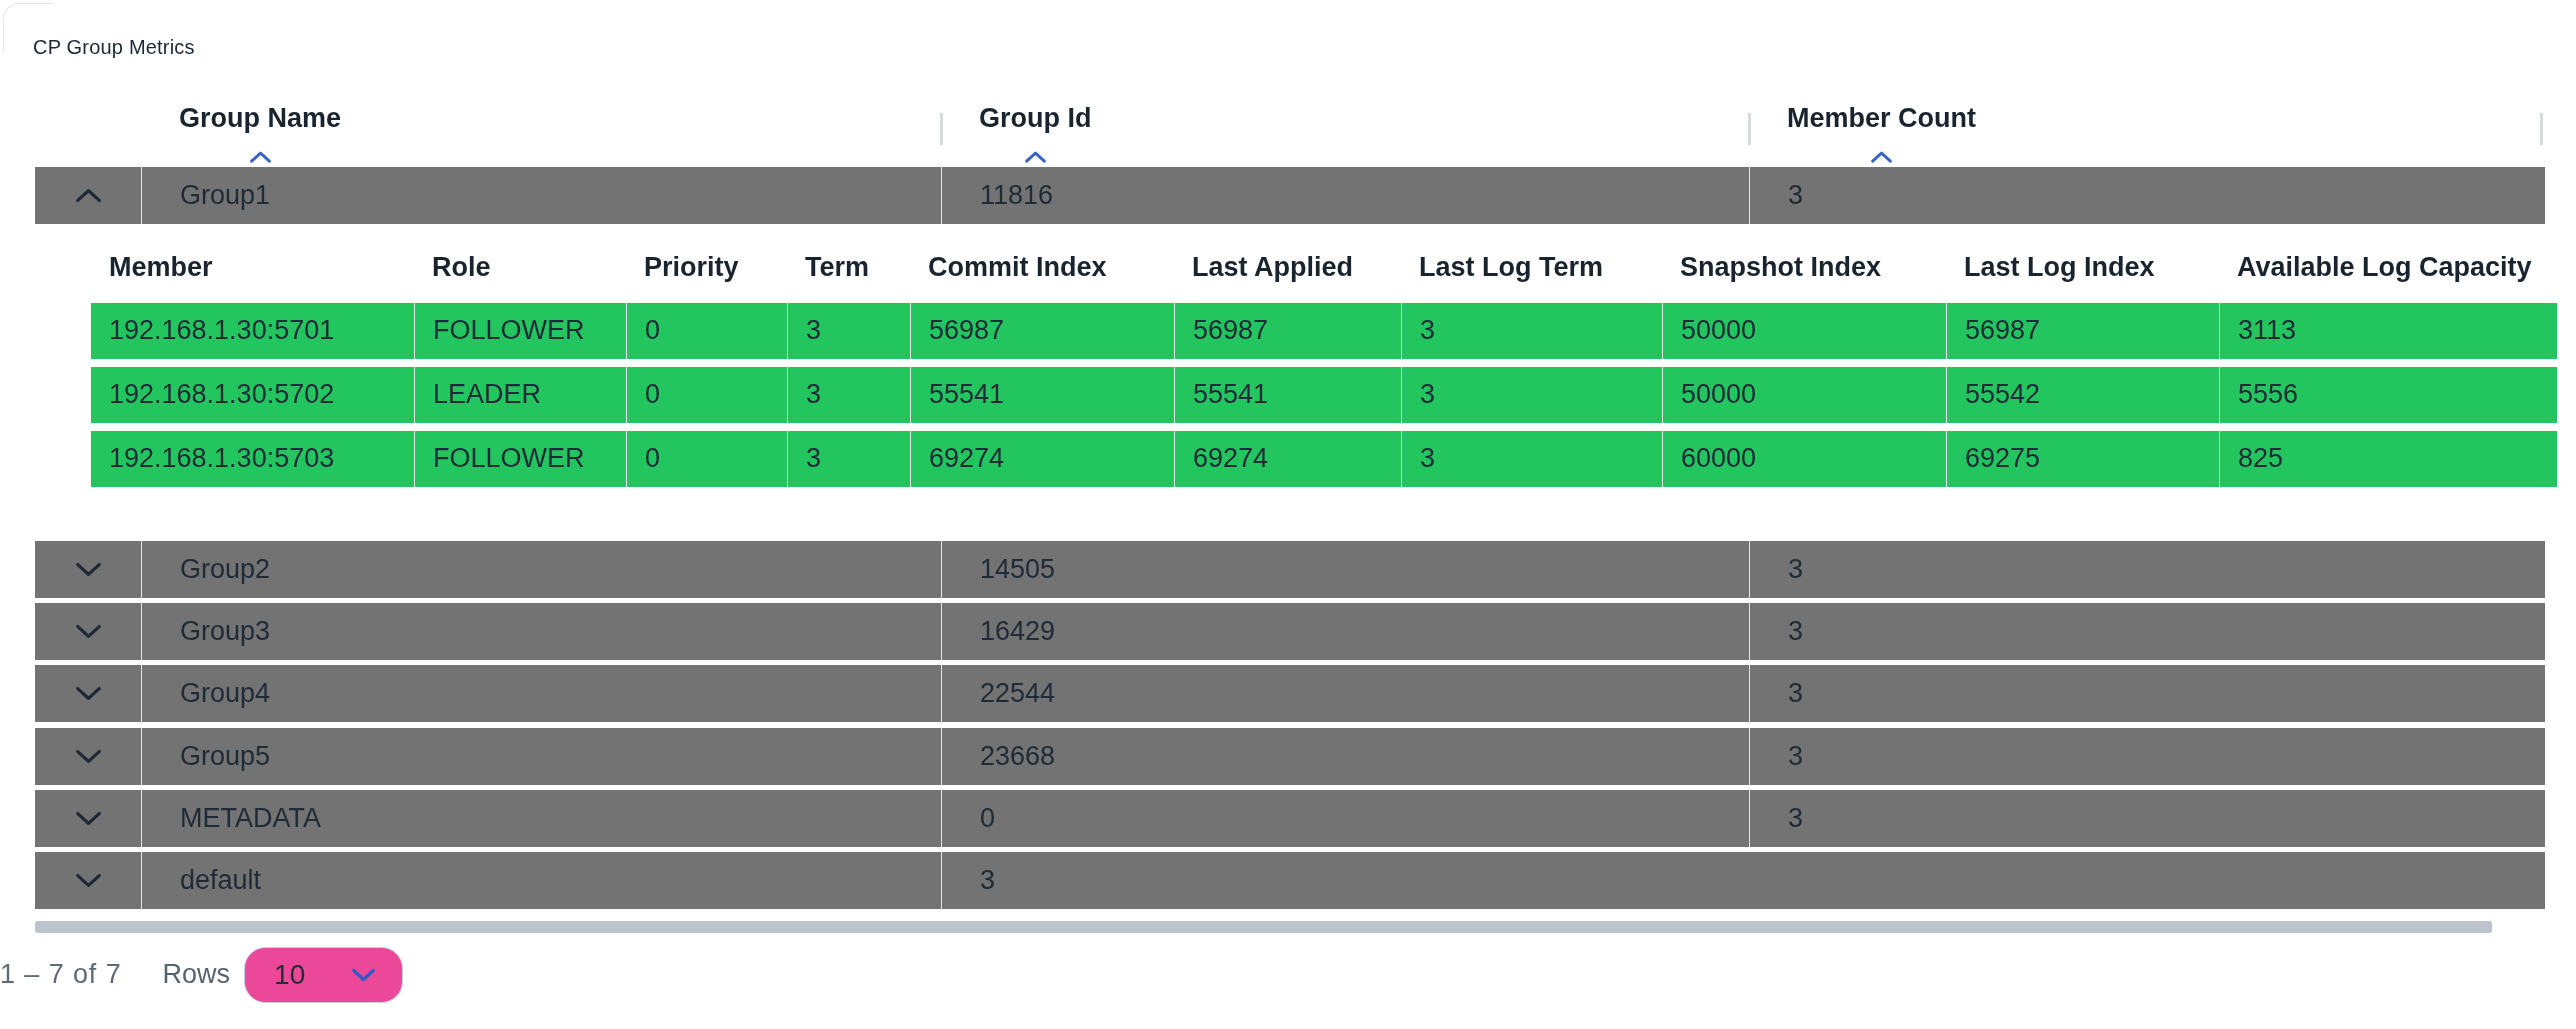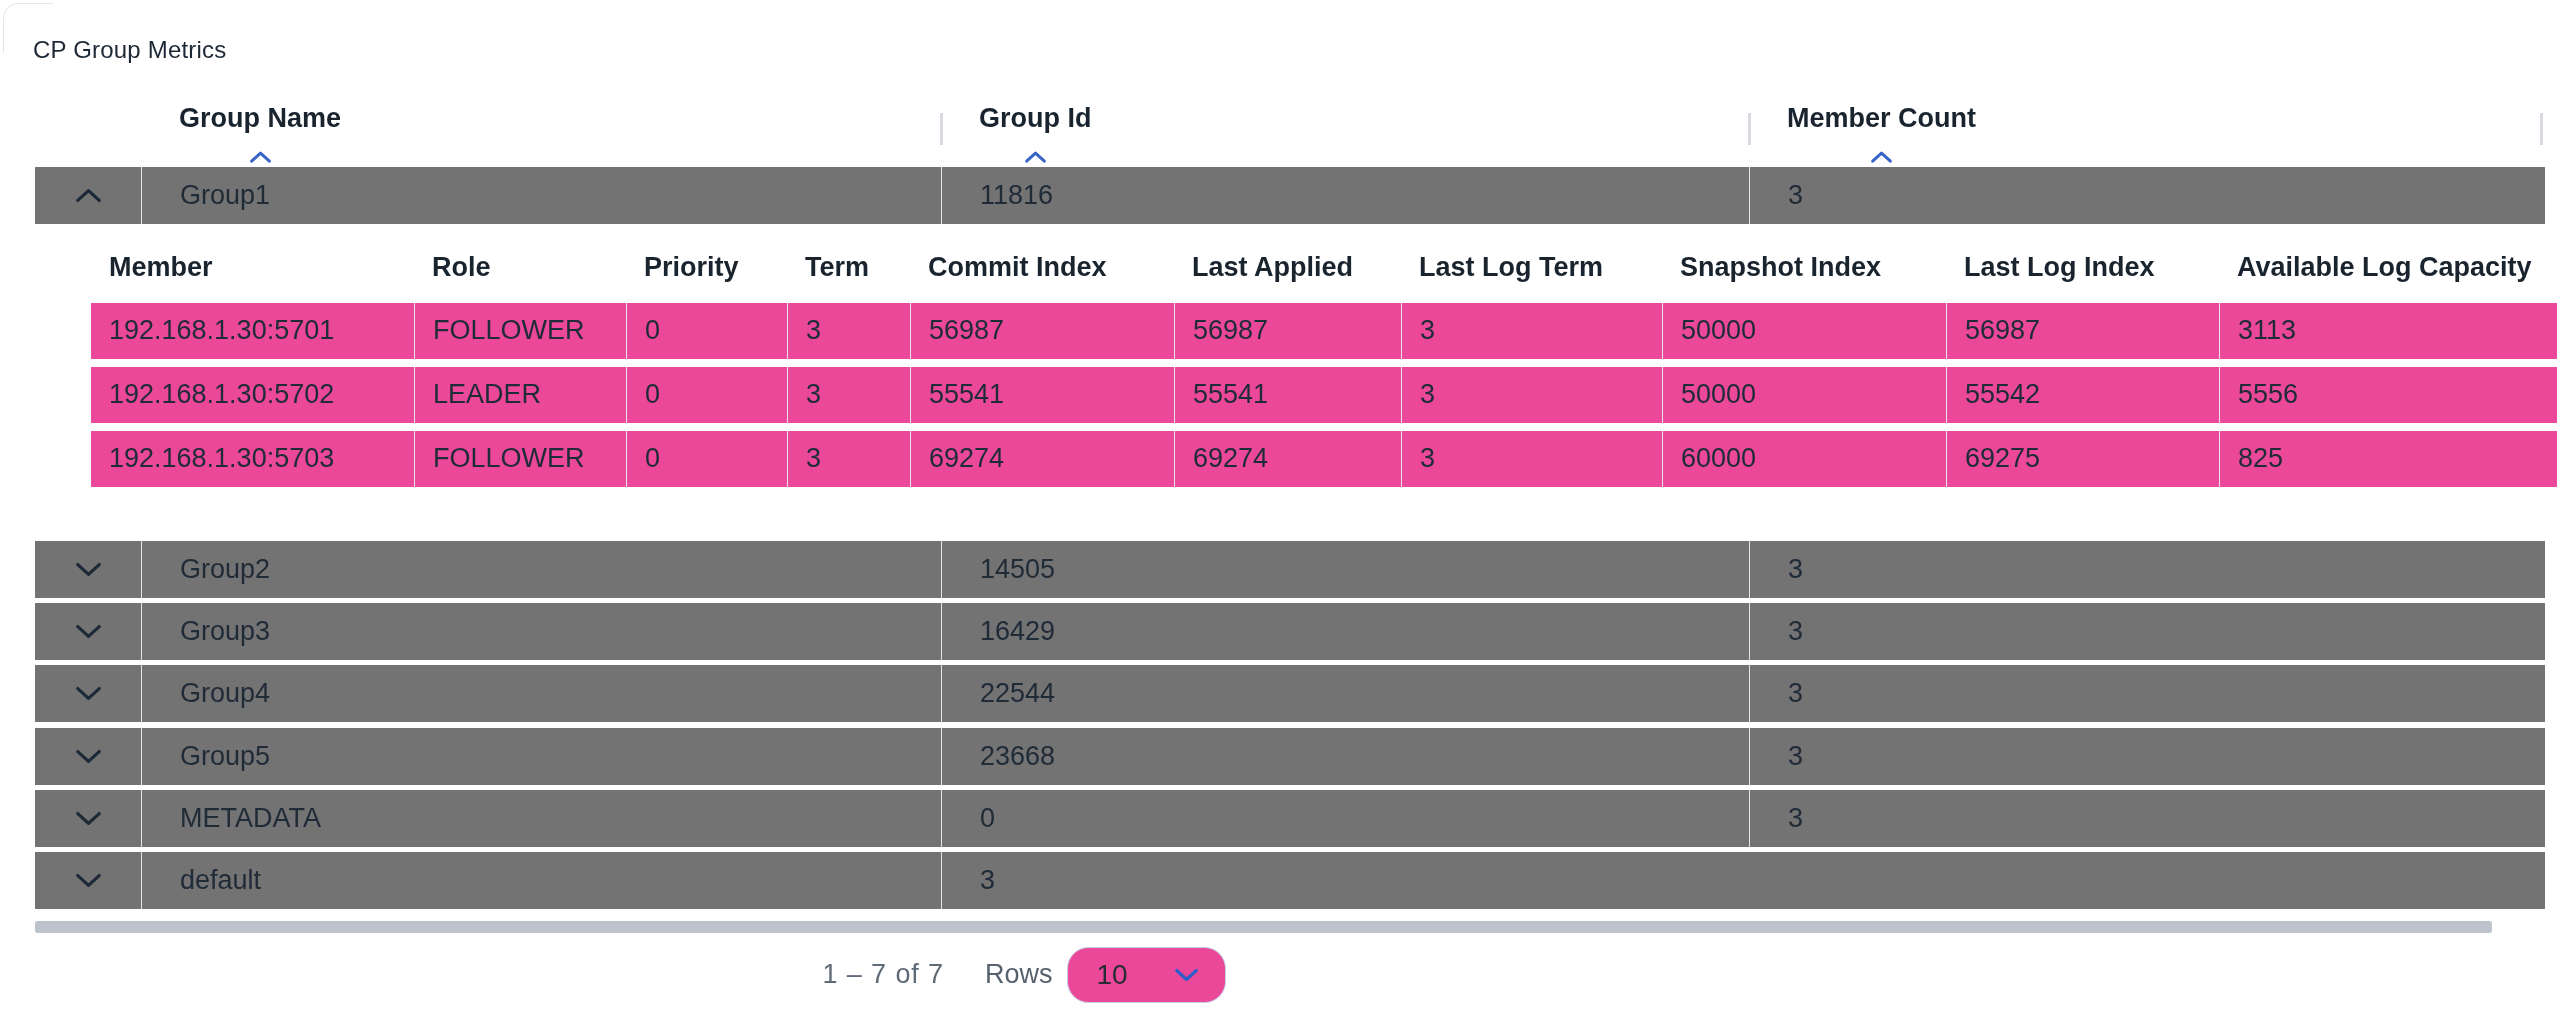--- a/index.html
+++ b/index.html
@@ -1,21 +1,21 @@
 <!DOCTYPE html>
 <html style="font-size:14.3px"><head>
 <meta charset="utf-8">
 <style>
   * { margin:0; padding:0; box-sizing:border-box; }
   html,body { width:2576px; height:1029px; background:#ffffff; overflow:hidden;
               font-family:"Liberation Sans", sans-serif; color:#1d2937; }
   .card-corner { position:absolute; left:2.7px; top:2.7px; width:50px; height:50px;
                  border-top:1.8px solid #e3e6ea; border-left:1.8px solid #e3e6ea;
                  border-top-left-radius:16px; }
-  .panel-title { position:absolute; left:33px; top:36px; font-size:24px;
+  .panel-title { position:absolute; left:33px; top:36px; font-size:20px;
                  font-weight:400; color:#1c2836; letter-spacing:0.2px; }
 
   .metrics-table { position:absolute; left:35px; top:103px; width:2510px; }
 
   
   .main-cols { display:grid; grid-template-columns:106px 800px 808px 796px; }
 
   .main-header { height:51px; align-items:center; position:relative; margin-bottom:12.5px; }
   .h-cell { position:relative; height:100%; display:flex; align-items:center; padding-left:38px; }
   .h-label { font-size:27px; font-weight:700; color:#19242f; display:flex; align-items:center; gap:16px; cursor:pointer;flex-direction:column; }
@@ -28,32 +28,32 @@
   .g-row .c-name, .g-row .c-id, .g-row .c-count { padding-left:38px; border-left:1.8px solid #e3e6e9; }
   .g-row.expanded { margin-bottom:0; }
 
   .chev { display:block; }
 
   
   .member-section { margin-left:56px; width:2466px; }
   .m-cols { display:grid; grid-template-columns:323px 212px 161px 123px 264px 227px 261px 284px 273px 337px; }
   .m-header { height:70px; margin-top:9px; align-items:center; }
   .m-header .mh-cell { padding-left:18px; font-size:27px; font-weight:700; color:#19242f; white-space:nowrap; }
-  .m-row { height:56px; background:#ec4899; margin-bottom:8px; align-items:stretch; }
+  .m-row { height:56px; background:#22c55e; margin-bottom:8px; align-items:stretch; }
   .m-row .m-cell { display:flex; align-items:center; padding-left:18px; font-size:27px; color:#202b38;
                    border-left:1.8px solid #e4e7ea; white-space:nowrap; }
   .m-row .m-cell:first-child { border-left:none; }
 
   .group-list { margin-top:54px; }
 
   
   .hscrollbar { position:absolute; left:35px; top:921px; width:2457px; height:11.6px;
                 background:#bcc3cd; border-radius:2.7px; cursor:pointer; }
   .pagination { position:absolute; left:0; top:945px; width:2048px; height:59px;
-                display:flex; align-items:center; justify-content:center; }
+                display:flex; align-items:center; justify-content:flex-start; }
   .range-label { font-size:27px; color:#5f6a77; letter-spacing:0.9px; margin-right:41px; }
   .rows-label  { font-size:27px; color:#57626f; margin-right:14px; }
   .rows-select { width:159px; height:56px; background:#ec4899; border:1.8px solid #c2cfe7;
                  border-radius:21.5px; display:flex; align-items:center; justify-content:space-between;
                  padding:0 25px 0 29px; cursor:pointer; }
   .rows-select .sel-value { font-size:28px; color:#272c34; }
 </style>
 </head>
 <body>
 

